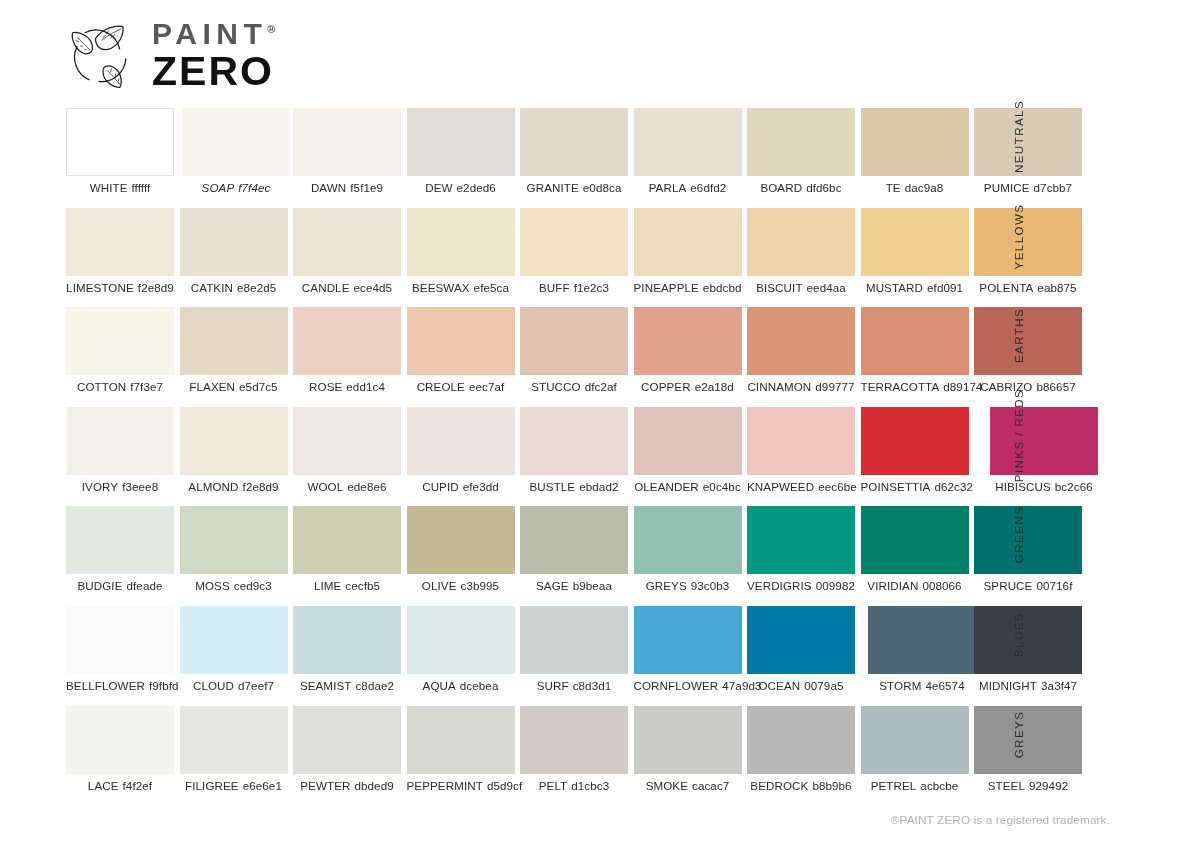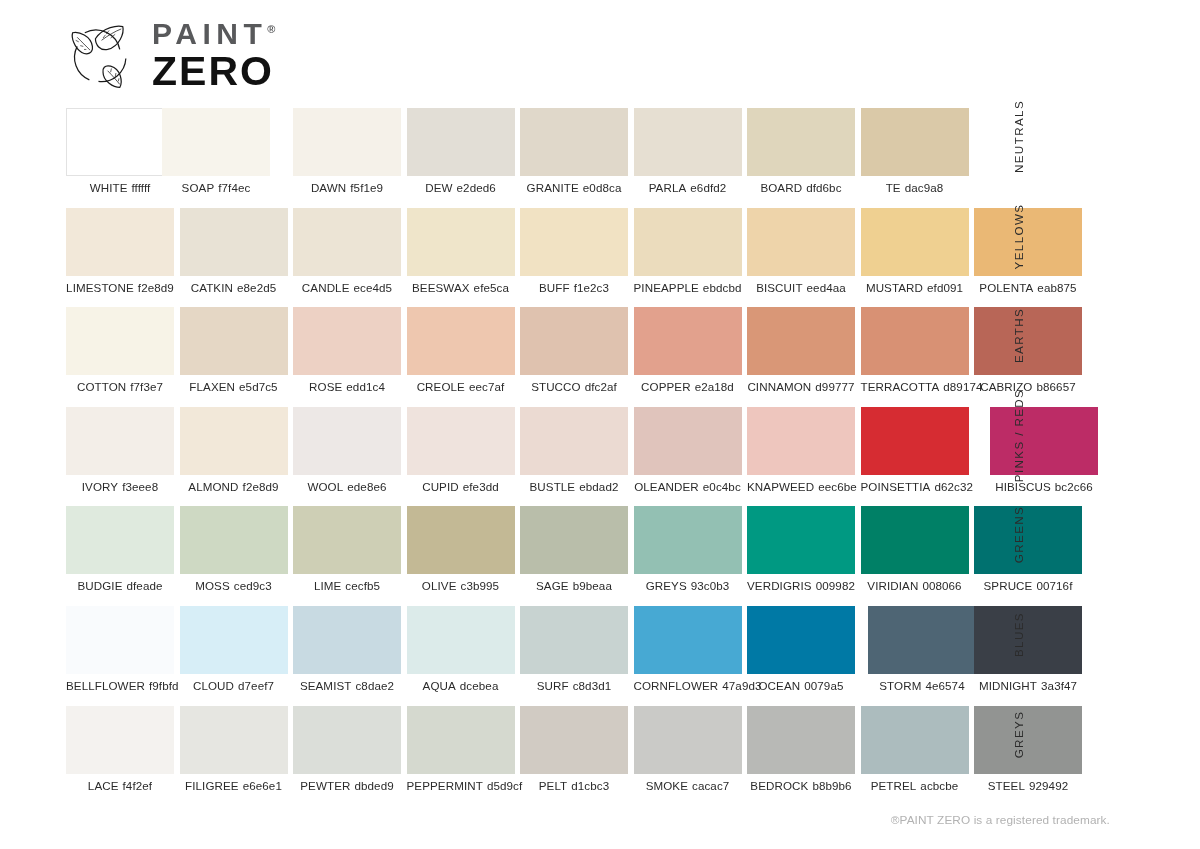--- a/index.html
+++ b/index.html
@@ -144,21 +144,21 @@
       <span class="brand-zero">ZERO</span>
     </span>
   </div>
 
   <div class="grid" id="grid">
       <div class="row">
         <div class="swatch-cell" style="left: 0px;">
           <div class="chip outlined" style="background: rgb(255, 255, 255);"></div>
           <div class="chip-label"><span>WHITE</span><span class="hex">ffffff</span></div>
         </div>
-        <div class="swatch-cell" style="left: 96px;">
+        <div class="swatch-cell" style="left: 116px; font-style: italic;">
           <div class="chip" style="background: rgb(247, 244, 236);"></div>
           <div class="chip-label"><span>SOAP</span><span class="hex">f7f4ec</span></div>
         </div>
         <div class="swatch-cell" style="left: 227px;">
           <div class="chip" style="background: rgb(245, 241, 233);"></div>
           <div class="chip-label"><span>DAWN</span><span class="hex">f5f1e9</span></div>
         </div>
         <div class="swatch-cell" style="left: 340.5px;">
           <div class="chip" style="background: rgb(226, 222, 214);"></div>
           <div class="chip-label"><span>DEW</span><span class="hex">e2ded6</span></div>
@@ -171,20 +171,24 @@
           <div class="chip" style="background: rgb(230, 223, 210);"></div>
           <div class="chip-label"><span>PARLA</span><span class="hex">e6dfd2</span></div>
         </div>
         <div class="swatch-cell" style="left: 681px;">
           <div class="chip" style="background: rgb(223, 214, 188);"></div>
           <div class="chip-label"><span>BOARD</span><span class="hex">dfd6bc</span></div>
         </div>
         <div class="swatch-cell" style="left: 794.5px;">
           <div class="chip" style="background: rgb(218, 201, 168);"></div>
           <div class="chip-label"><span>TE</span><span class="hex">dac9a8</span></div>
+        </div>
+        <div class="swatch-cell" style="left: 908px;">
+          <div class="chip" style="background: rgb(215, 203, 183);"></div>
+          <div class="chip-label"><span>PUMICE</span><span class="hex">d7cbb7</span></div>
         </div>
         <div class="cat-label" style="top: 22px;">NEUTRALS</div>
       </div>
       <div class="row">
         <div class="swatch-cell" style="left: 0px;">
           <div class="chip" style="background: rgb(242, 232, 217);"></div>
           <div class="chip-label"><span>LIMESTONE</span><span class="hex">f2e8d9</span></div>
         </div>
         <div class="swatch-cell" style="left: 113.5px;">
           <div class="chip" style="background: rgb(232, 226, 213);"></div>

